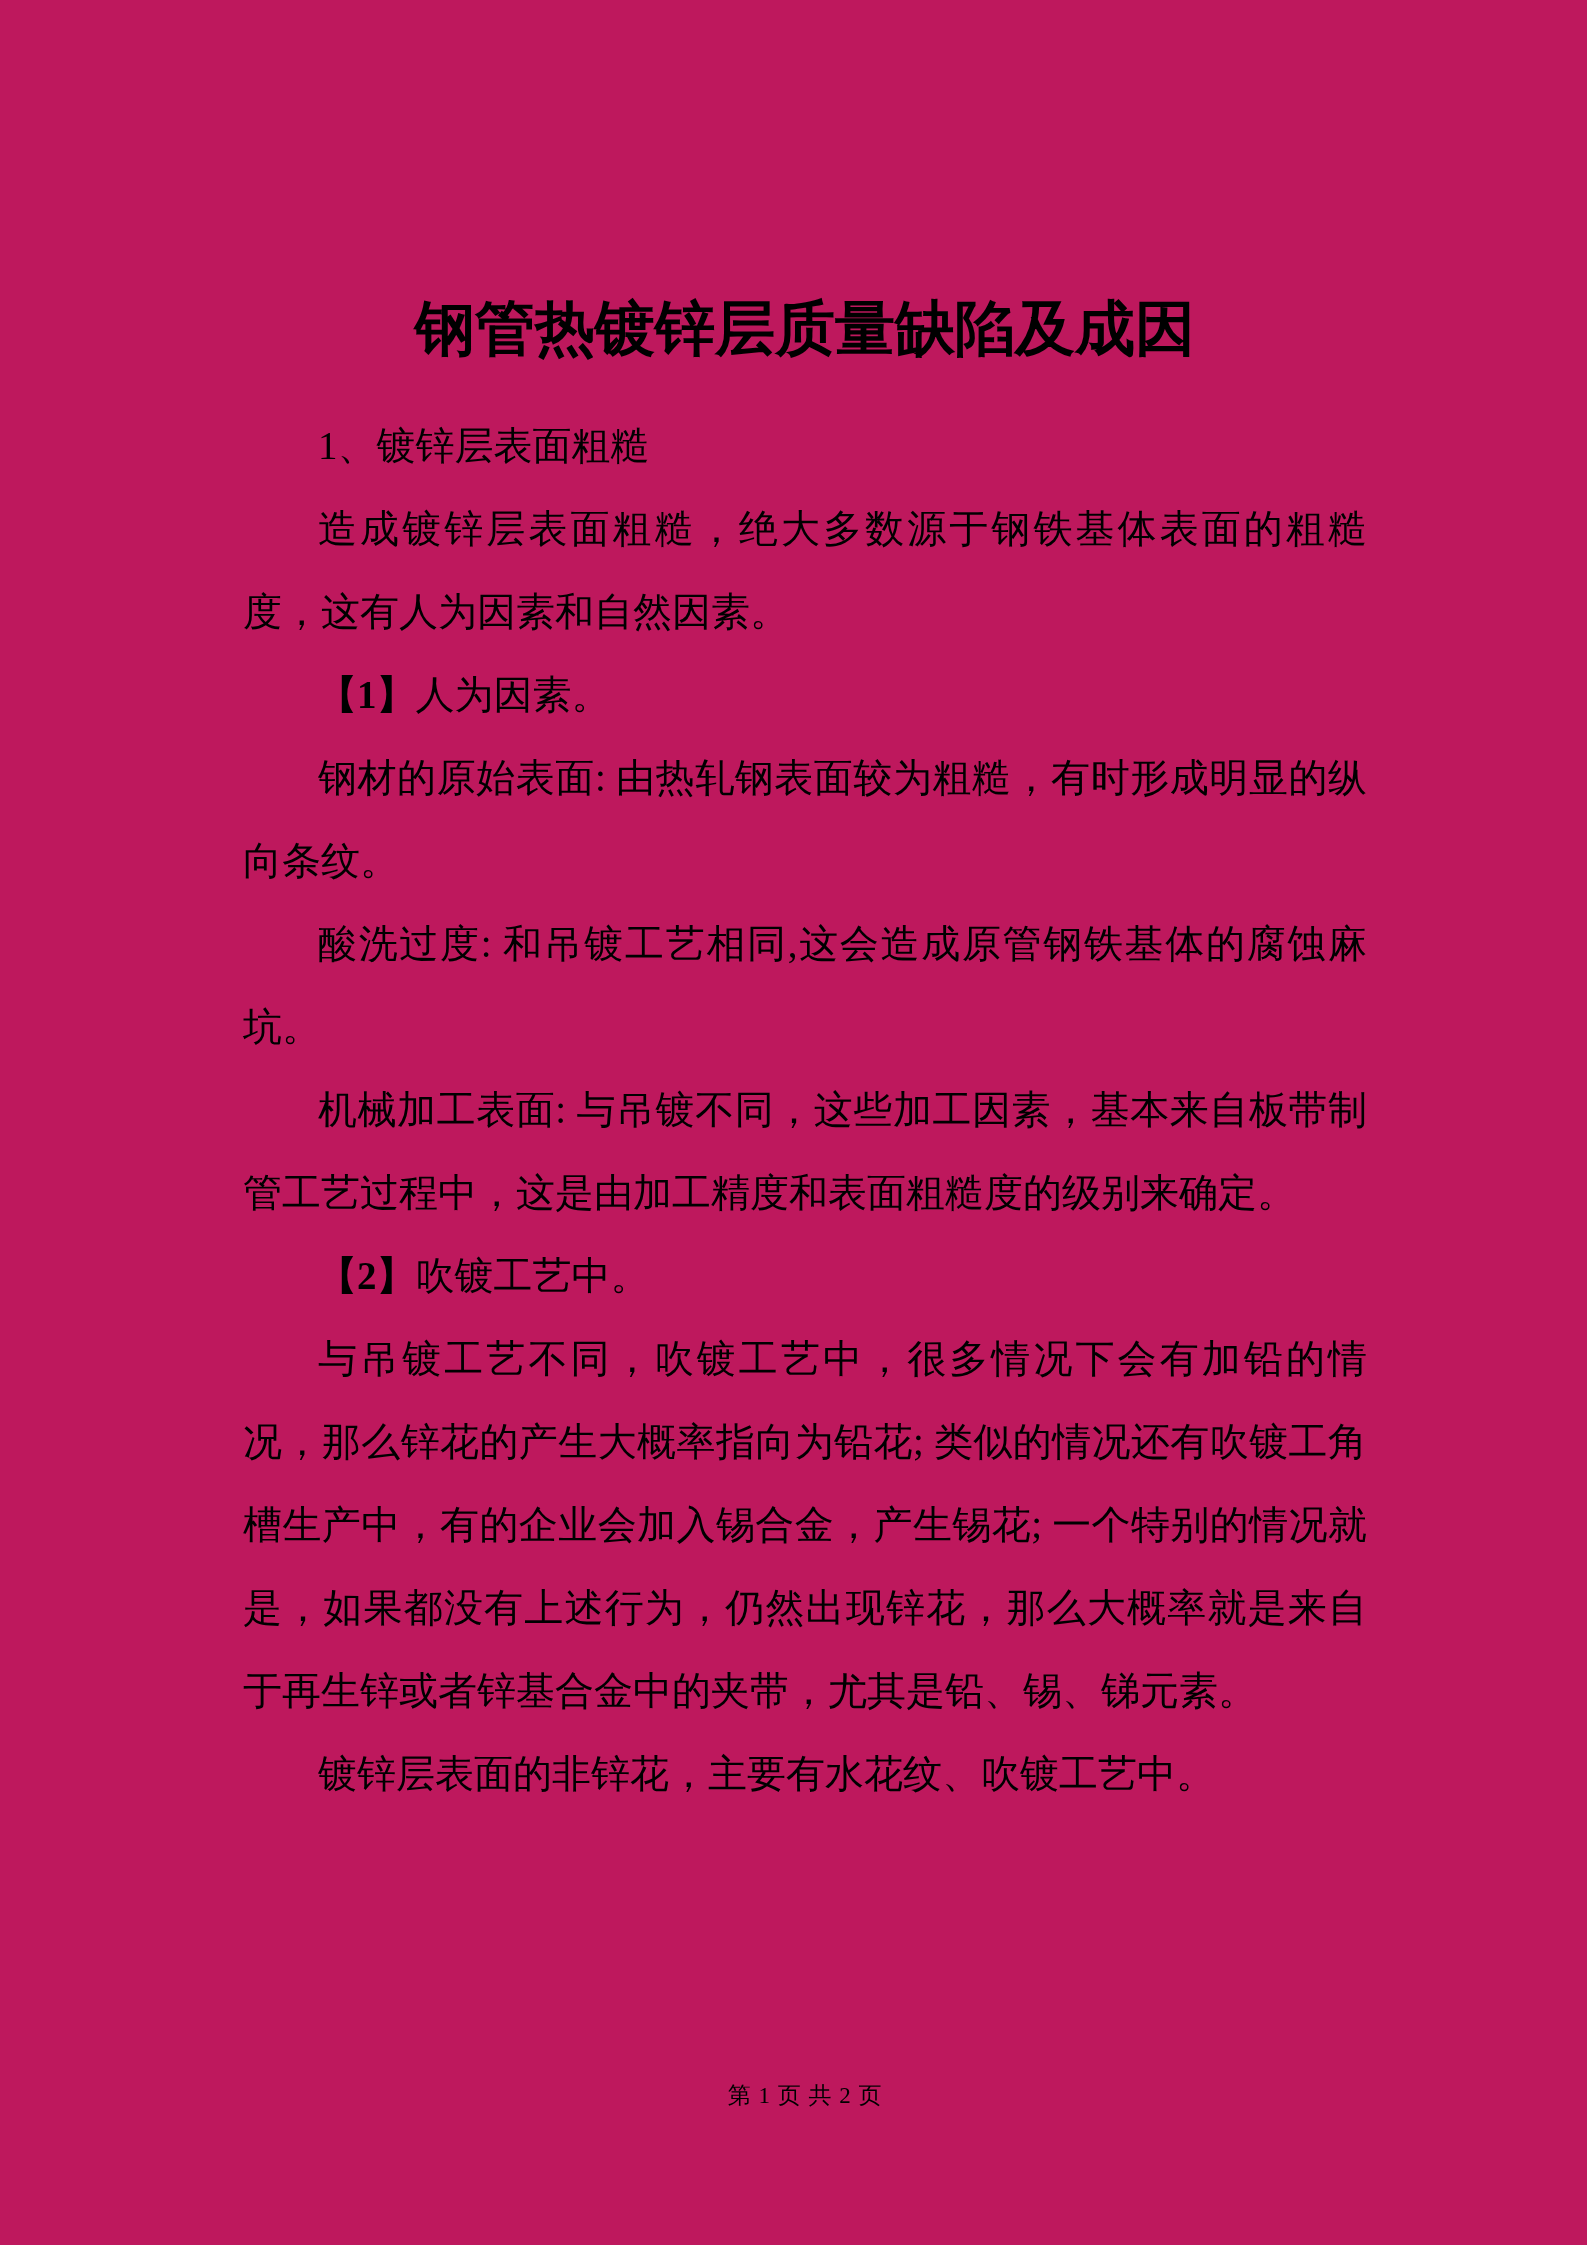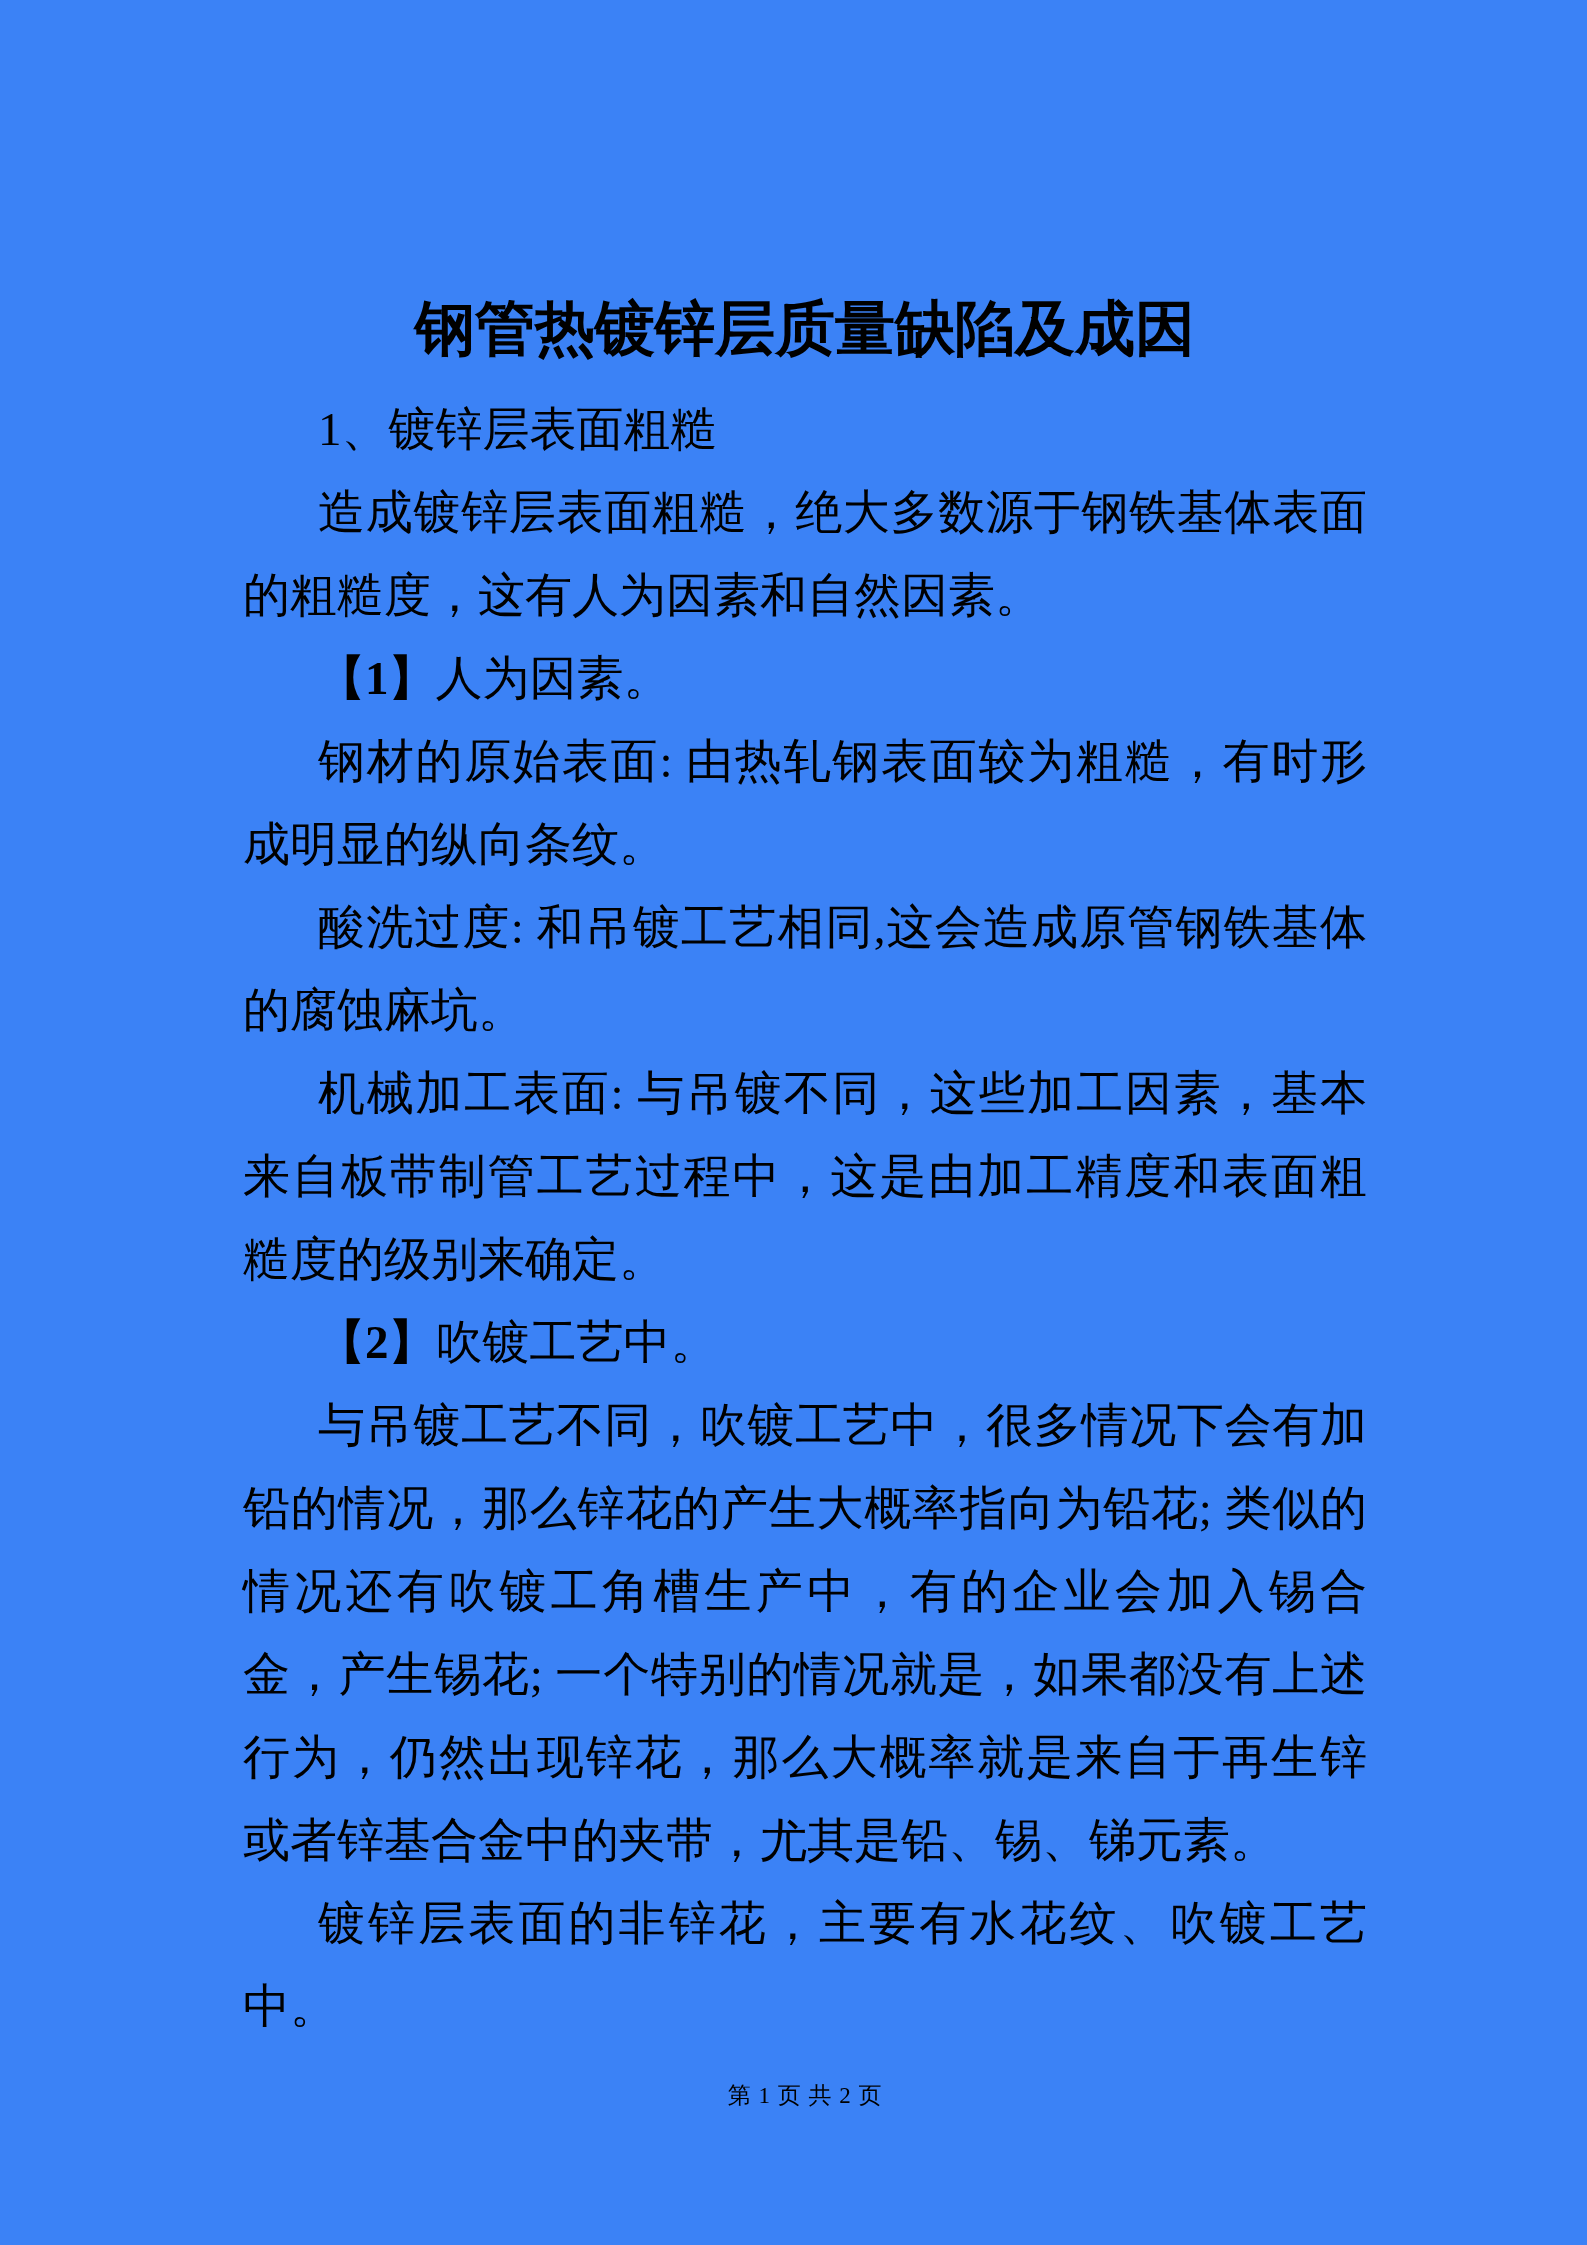--- a/index.html
+++ b/index.html
@@ -4,43 +4,43 @@
 <style>
   html, body {
     margin: 0;
     padding: 0;
     background: #ffffff;
   }
   .page {
     position: relative;
     width: 1587px;
     height: 2245px;
-    background: #3b82f6;
+    background: #be185d;
     color: #000000;
     font-family: "Liberation Serif", "DejaVu Serif", serif;
     overflow: hidden;
   }
   .doc-title {
     position: absolute;
     top: 253px;
     left: 243px;
     width: 1124px;
     text-align: center;
     font-size: 60px;
     line-height: 72px;
     font-weight: 700;
     letter-spacing: 0px;
     white-space: nowrap;
   }
   .doc-body {
     position: absolute;
-    top: 388px;
+    top: 404px;
     left: 243px;
     width: 1124px;
-    font-size: 47px;
+    font-size: 39px;
     line-height: 83px;
     text-align: justify;
   }
   .doc-body p {
     margin: 0;
     padding: 0;
     text-indent: 75px; 
   }
   .para-lead {
     font-weight: 700;

